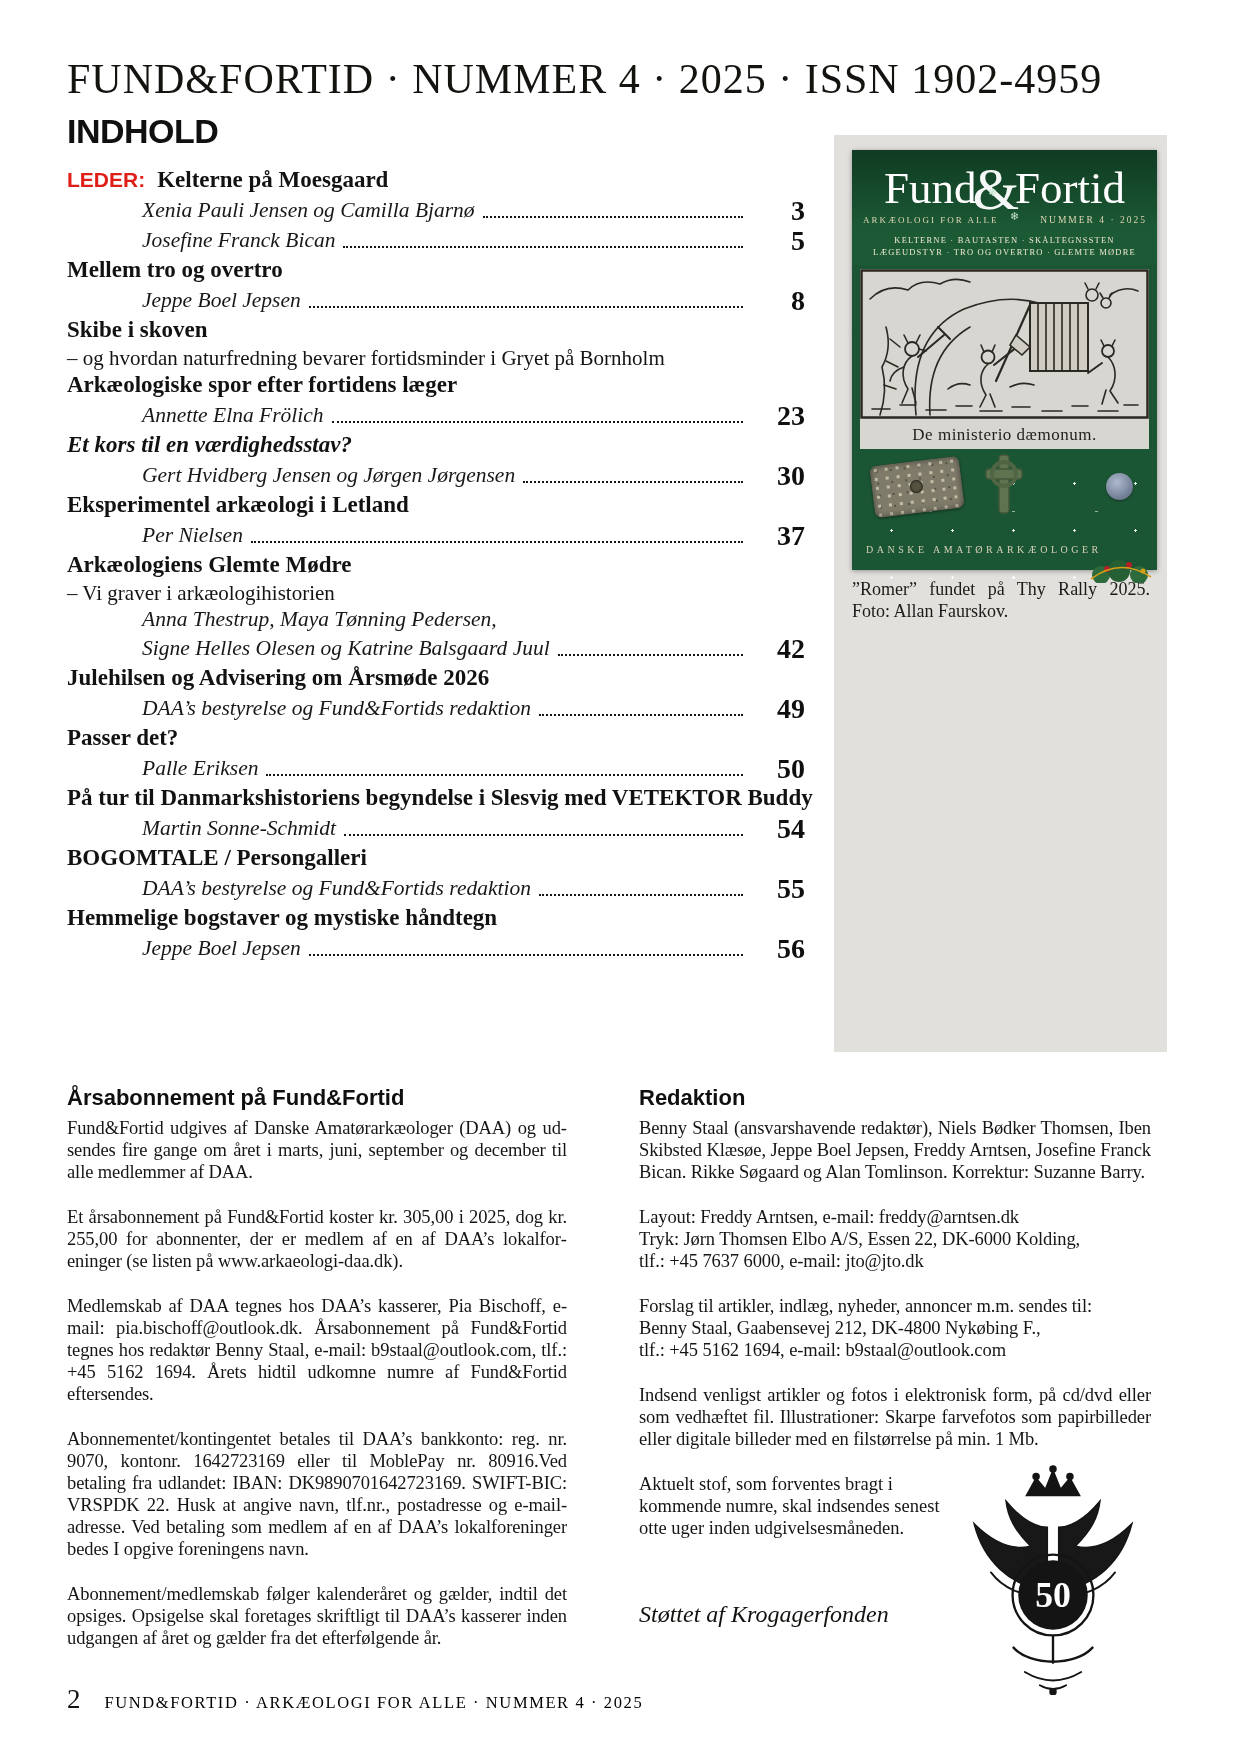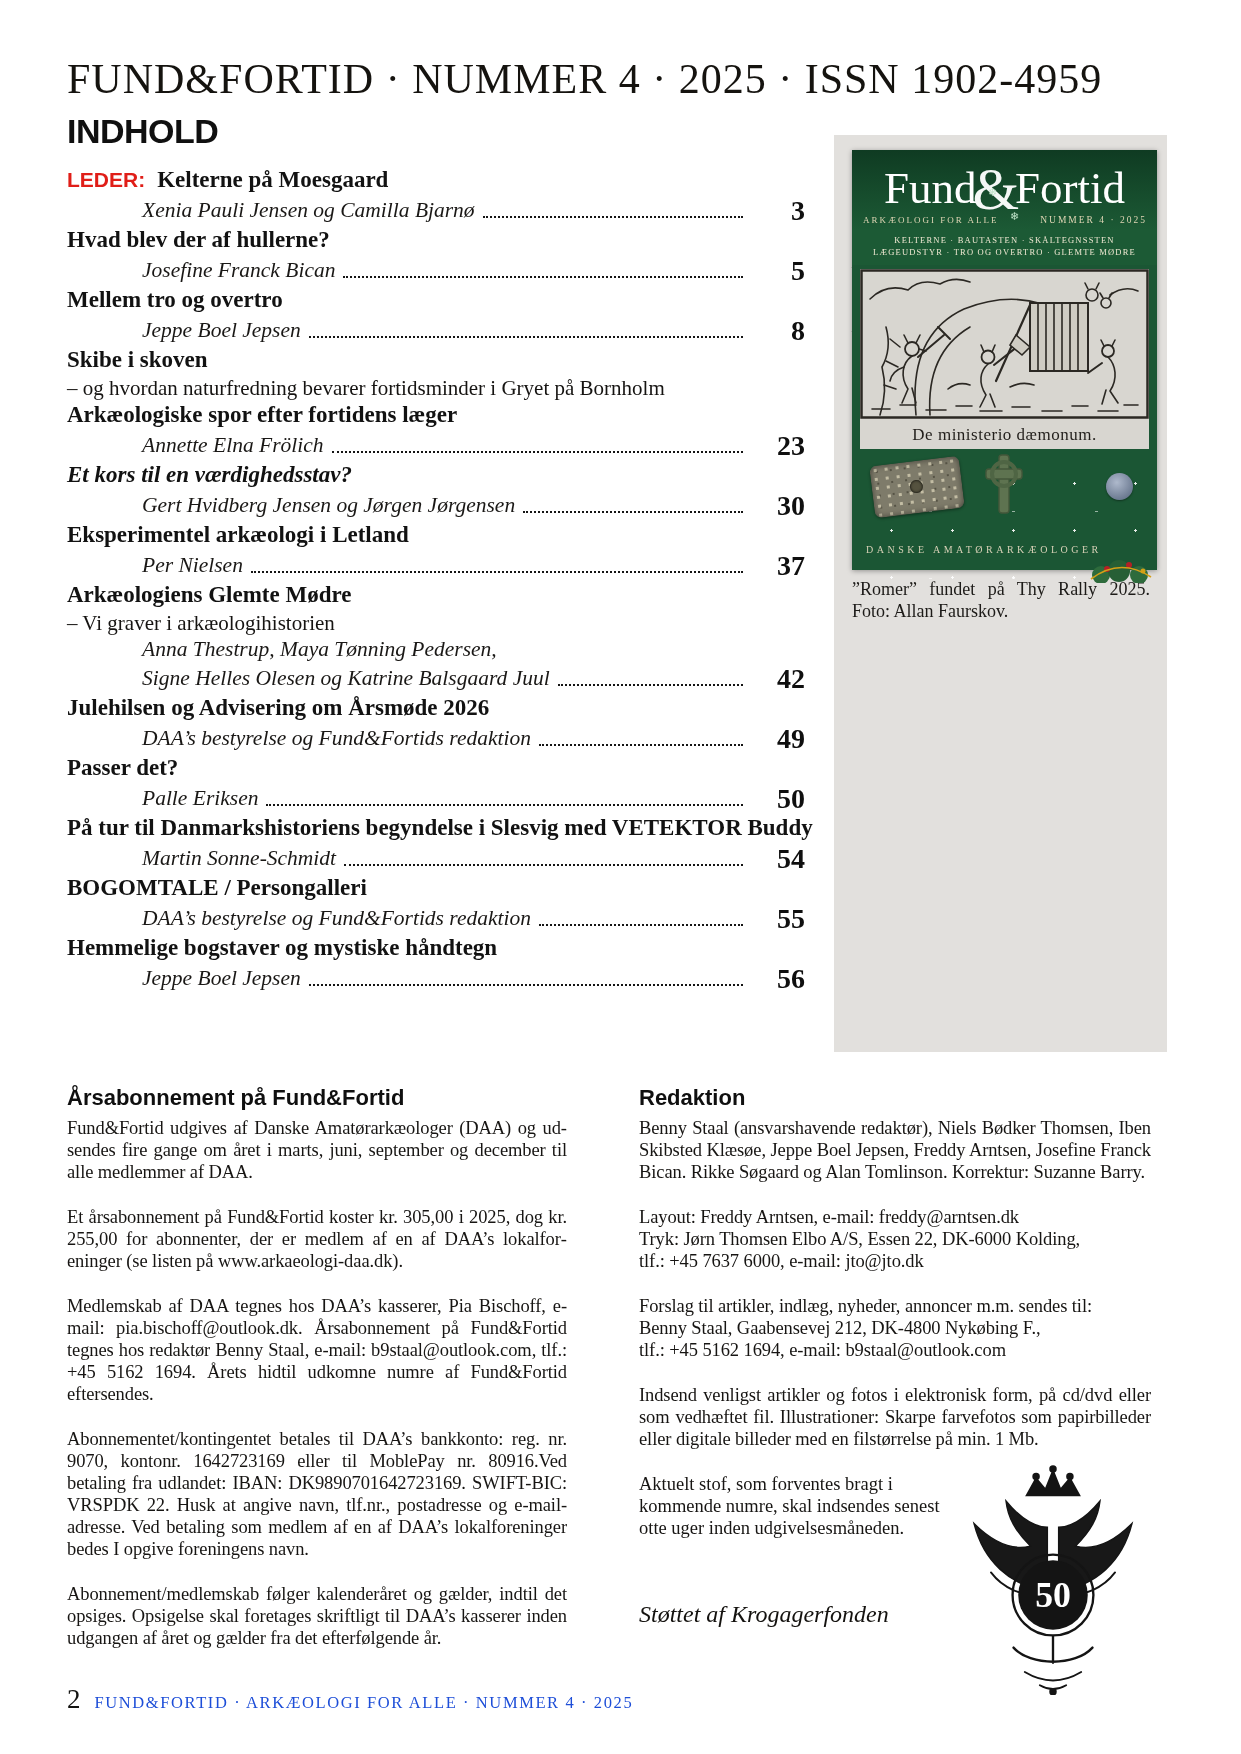--- a/index.html
+++ b/index.html
@@ -78,41 +78,40 @@
   .para.lines{white-space:pre-line;text-align:left;}
   .aktuelt-row{display:flex;align-items:flex-start;}
   .aktuelt-left{width:312px;}
   .aktuelt-para{font-size:18.5px;line-height:22px;color:#171513;margin:0;}
   .support-note{font-style:italic;font-size:24px;color:#14120f;margin-top:62px;white-space:nowrap;}
   .logo-wrap{margin-left:8px;margin-top:-10px;}
 
   
   .footer{position:absolute;left:67px;top:1684px;display:flex;align-items:baseline;}
   .footer-num{font-size:27px;color:#131311;}
-  .footer-text{font-size:16.5px;letter-spacing:1.6px;color:#1d4ed8;margin-left:14px;}
+  .footer-text{font-size:16.5px;letter-spacing:1.6px;color:#000000;margin-left:24px;}
 </style>
 </head>
 <body>
 
 <div class="page">
 
   <div class="masthead-line">FUND&amp;FORTID · NUMMER 4 · 2025 · ISSN 1902-4959</div>
   <div class="indhold">INDHOLD</div>
 
   <div class="toc">
       <div class="toc-entry">
         <div class="toc-title-line"><span class="toc-prefix">LEDER:</span><span class="toc-title">Kelterne på Moesgaard</span></div>
         <div class="toc-author-line">
           <span class="toc-author">Xenia Pauli Jensen og Camilla Bjarnø</span>
           <span class="dot-leader"></span>
           <span class="toc-page">3</span>
         </div>
       </div>
       <div class="toc-entry">
-        <div class="toc-title-line"><span class="toc-title">Hvad blev der af hullerne?</span></div>
         <div class="toc-author-line">
           <span class="toc-author">Josefine Franck Bican</span>
           <span class="dot-leader"></span>
           <span class="toc-page">5</span>
         </div>
       </div>
       <div class="toc-entry">
         <div class="toc-title-line"><span class="toc-title">Mellem tro og overtro</span></div>
         <div class="toc-author-line">
           <span class="toc-author">Jeppe Boel Jepsen</span>

